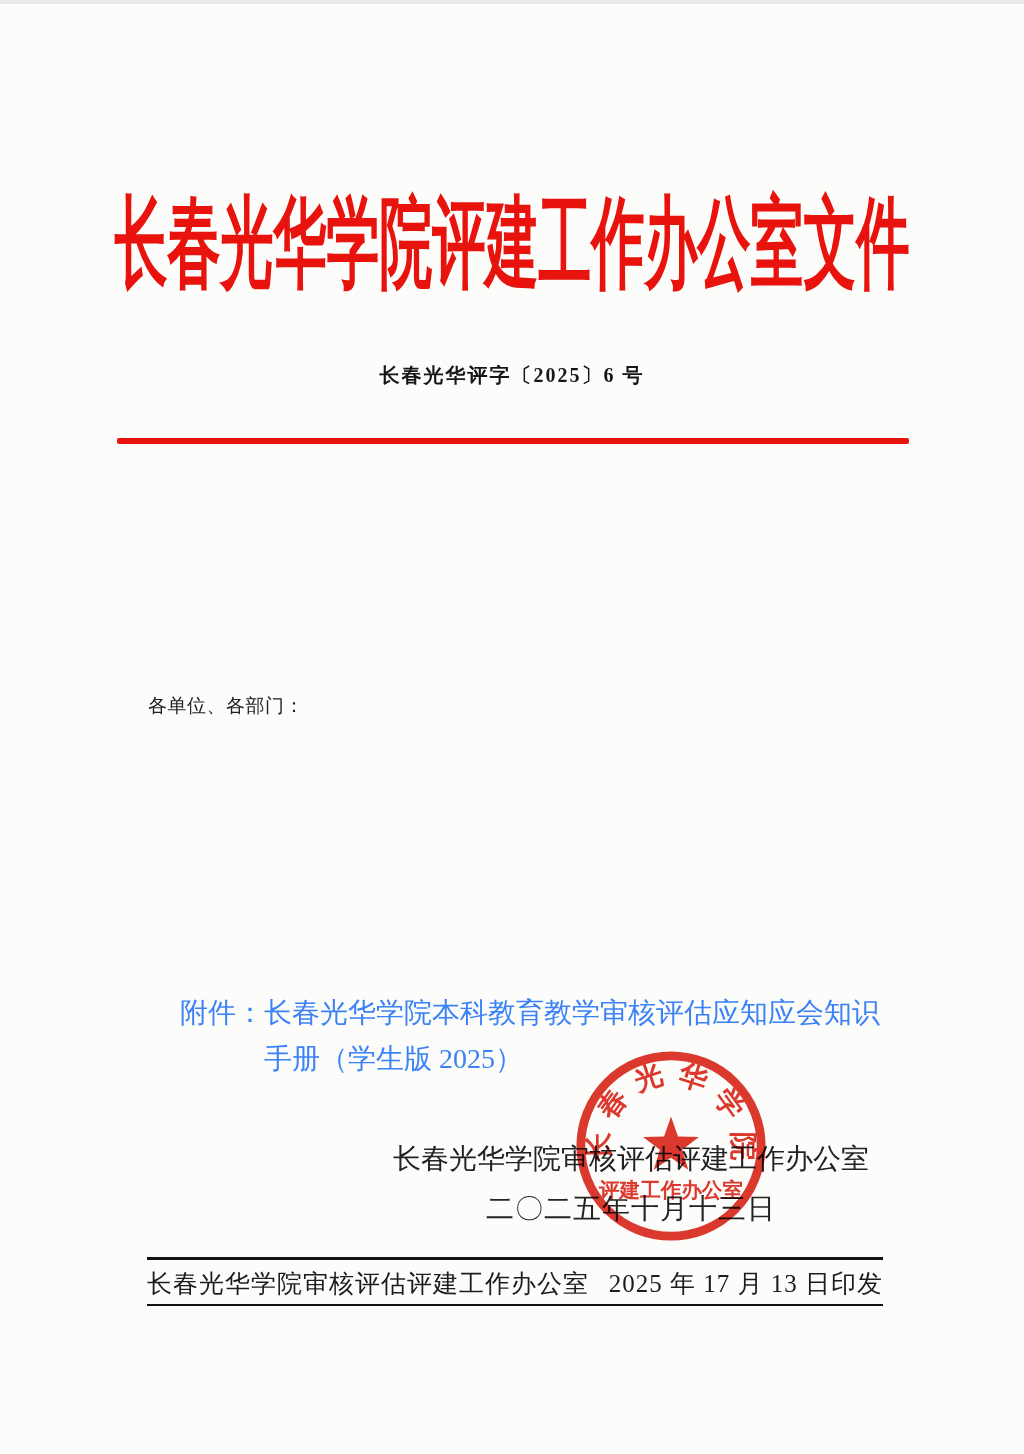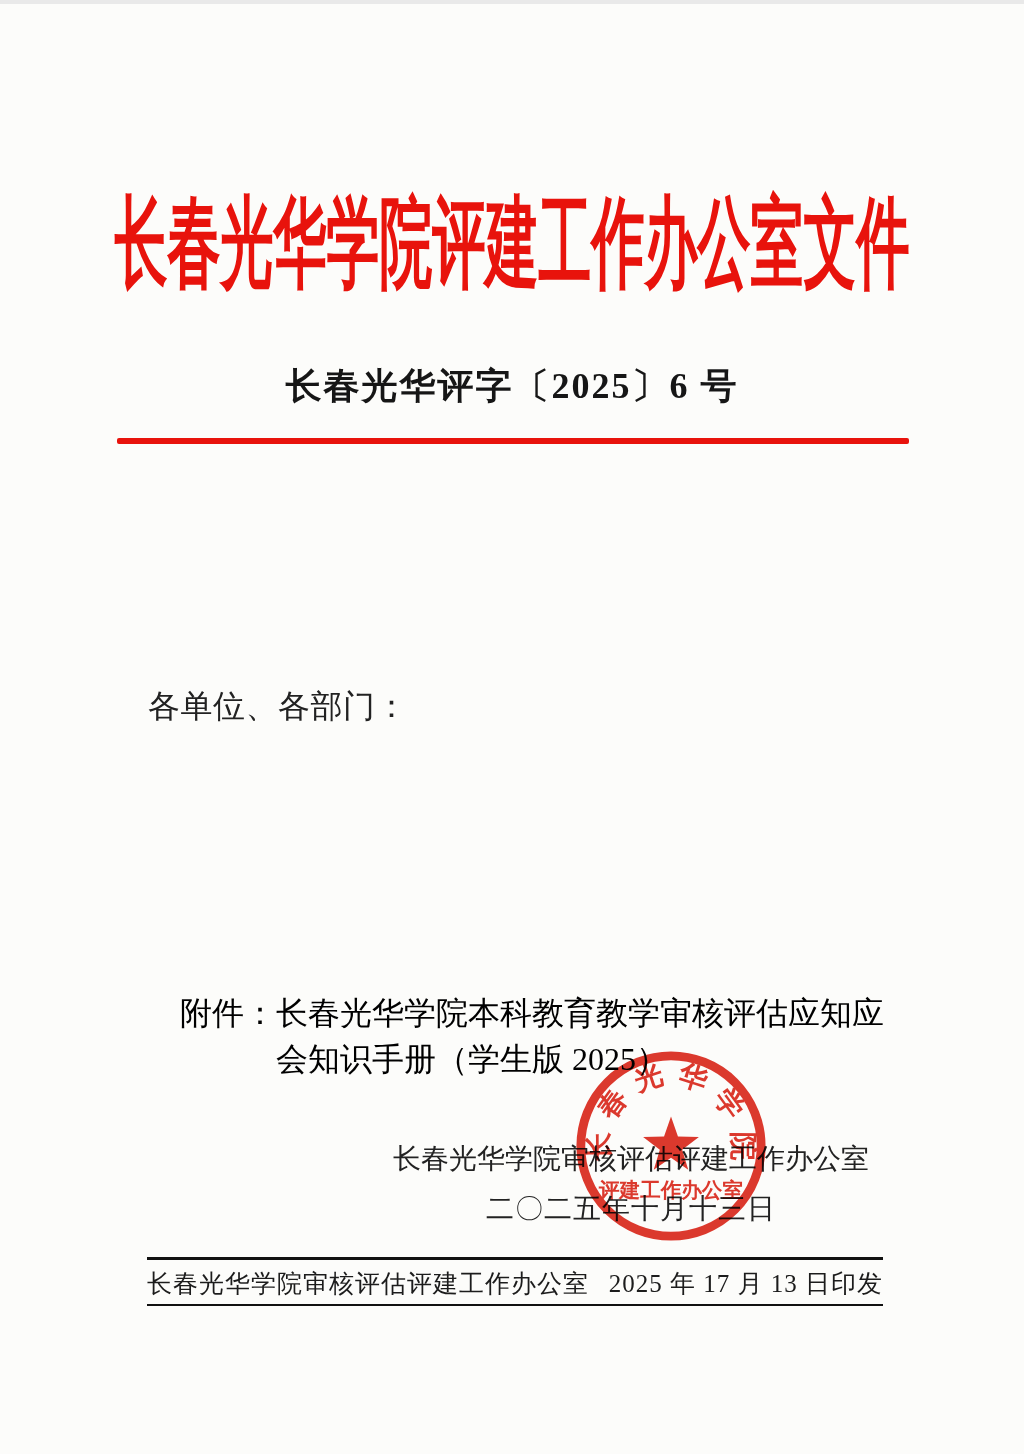--- a/index.html
+++ b/index.html
@@ -37,21 +37,21 @@
     transform-origin: 50% 50%;
     font-family: "Liberation Serif", serif;
   }
   
   .doc-number {
     position: absolute;
     top: 358px;
     left: 0;
     width: 100%;
     text-align: center;
-    font-size: 36px;
+    font-size: 20px;
     font-weight: 700;
     letter-spacing: 2px;
     color: #161616;
   }
   
   .red-rule {
     position: absolute;
     top: 434px;
     left: 117px;
     width: 792px;
@@ -70,42 +70,42 @@
     line-height: 57px;
     font-weight: 700;
     color: #141414;
   }
   
   .body-block {
     position: absolute;
     top: 680px;
     left: 148px;
     width: 744px;
-    font-size: 32px;
+    font-size: 19px;
     line-height: 44px;
     letter-spacing: 0.5px;
     color: #222;
   }
   .salutation { text-indent: 0; }
   .paragraph {
     margin: 0;
     text-indent: 2em;
     text-align: justify;
   }
   
   .attachment {
     position: absolute;
     top: 986px;
     left: 180px;
     width: 716px;
     display: flex;
     align-items: flex-start;
-    font-size: 32px;
+    font-size: 28px;
     line-height: 46px;
-    color: #000000;
+    color: #3b82f6;
   }
   .attachment-label { flex: 0 0 auto; white-space: nowrap; }
   .attachment-text  { width: 622px; }
   
   .signature-block {
     position: absolute;
     top: 1130px;
     left: 388px;
     width: 486px;
     text-align: center;

